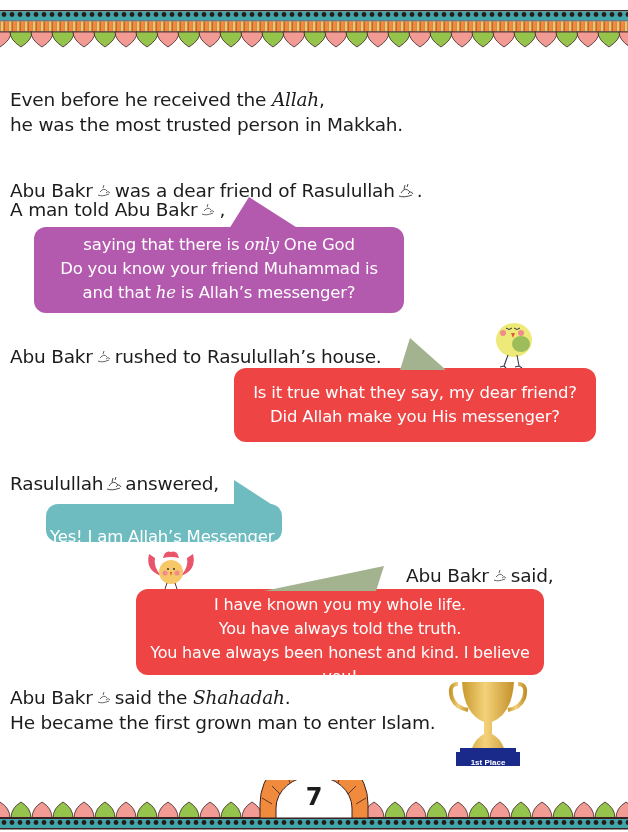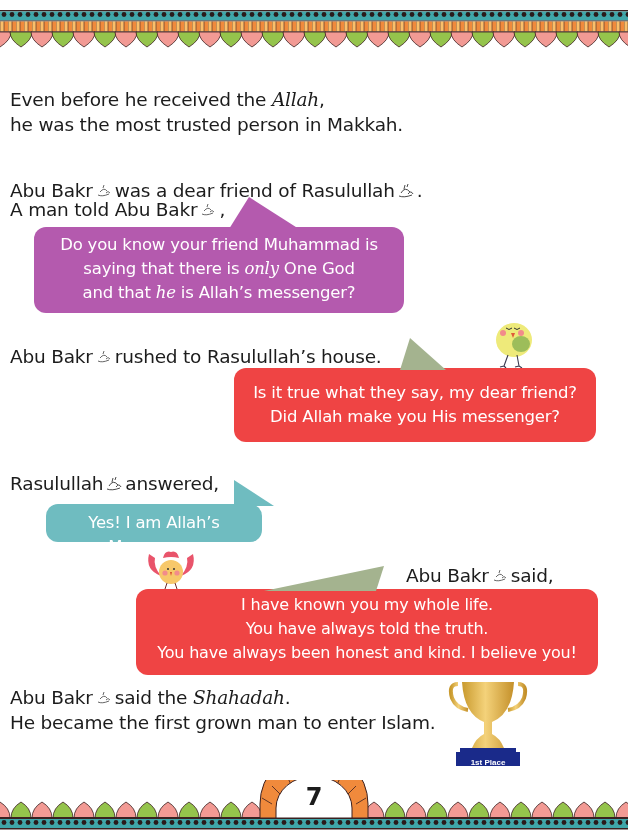--- a/index.html
+++ b/index.html
@@ -98,22 +98,22 @@
 <div class="line" style="left:10px; top:198px;">
   <span>A man told Abu Bakr</span><svg class="honor" viewBox="0 0 16 14">
       <path d="M2,11 Q6,13 13,10 M4,8 Q8,3 11,7 M7,4 L8,1 M10,9 Q12,6 14,9" stroke="#555" stroke-width="0.9" fill="none"></path>
     </svg><span>,</span>
 </div>
 
 <div class="bubble b-purple" style="left:34px; top:227px; width:370px; height:86px; padding-top:6px;">
   <svg class="tail" style="left:195px; top:-30px; width:70px; height:32px;" viewBox="0 0 70 32">
       <path d="M0,32 L20,0 L70,32Z" fill="#b45aae"></path>
     </svg>
+  <div><span>saying that there is </span><span class="ital">only</span><span> One God</span></div>
   <div>Do you know your friend Muhammad is</div>
-  <div><span>saying that there is </span><span class="ital">only</span><span> One God</span></div>
   <div><span>and that </span><span class="ital">he</span><span> is Allah’s messenger?</span></div>
 </div>
 
 <div class="line" style="left:10px; top:345px;">
   <span>Abu Bakr</span><svg class="honor" viewBox="0 0 16 14">
       <path d="M2,11 Q6,13 13,10 M4,8 Q8,3 11,7 M7,4 L8,1 M10,9 Q12,6 14,9" stroke="#555" stroke-width="0.9" fill="none"></path>
     </svg><span>rushed to Rasulullah’s house.</span>
 </div>
 
 <svg class="bird" style="left:484px; top:316px; width:60px; height:52px;" viewBox="0 0 60 52">
@@ -133,21 +133,21 @@
   <div>Is it true what they say, my dear friend?</div>
   <div>Did Allah make you His messenger?</div>
 </div>
 
 <div class="line" style="left:10px; top:472px;">
   <span>Rasulullah</span><svg class="honor" viewBox="0 0 16 14">
       <path d="M1,12 Q6,14 14,11 M3,9 Q7,2 12,8 M6,5 L7,1 M9,3 L10,0 M10,10 Q13,6 15,10" stroke="#333" stroke-width="0.9" fill="none"></path>
     </svg><span>answered,</span>
 </div>
 
-<div class="bubble b-teal" style="left:46px; top:504px; width:216px; height:38px; padding-top:7px;">
+<div class="bubble b-teal" style="left:46px; top:504px; width:236px; height:38px; padding-top:21px;">
   <svg class="tail" style="left:188px; top:-24px; width:40px; height:26px;" viewBox="0 0 40 26">
       <path d="M0,26 L0,0 L40,26Z" fill="#6fbcc0"></path>
     </svg>
   <div>Yes! I am Allah’s Messenger.</div>
 </div>
 
 <svg class="bird" style="left:143px; top:548px; width:56px; height:42px;" viewBox="0 0 56 42">
   <path d="M6,6 Q2,22 18,28 Q10,18 12,10Z" fill="#e9546b"></path>
   <path d="M50,6 Q54,22 38,28 Q46,18 44,10Z" fill="#e9546b"></path>
   <ellipse cx="28" cy="24" rx="12" ry="12" fill="#f7c86a"></ellipse>
@@ -159,21 +159,21 @@
   <path d="M27,24 L28,28 L29,24Z" fill="#d9472e"></path>
   <path d="M24,35 L22,41 M32,35 L34,41" stroke="#6a2a2a" stroke-width="1" fill="none"></path>
 </svg>
 
 <div class="line" style="left:406px; top:564px;">
   <span>Abu Bakr</span><svg class="honor" viewBox="0 0 16 14">
       <path d="M2,11 Q6,13 13,10 M4,8 Q8,3 11,7 M7,4 L8,1 M10,9 Q12,6 14,9" stroke="#555" stroke-width="0.9" fill="none"></path>
     </svg><span>said,</span>
 </div>
 
-<div class="bubble b-green" style="left:136px; top:589px; width:462px; height:86px; padding-top:4px; font-size:16px;">
+<div class="bubble b-green" style="left:136px; top:589px; width:408px; height:86px; padding-top:4px; font-size:16px;">
   <svg class="tail" style="left:128px; top:-23px; width:120px; height:25px;" viewBox="0 0 120 25">
       <path d="M0,25 L120,0 L112,25Z" fill="#a4b38f"></path>
     </svg>
   <div>I have known you my whole life.</div>
   <div>You have always told the truth.</div>
   <div>You have always been honest and kind. I believe you!</div>
 </div>
 
 <div class="line" style="left:10px; top:686px;">
   <span>Abu Bakr</span><svg class="honor" viewBox="0 0 16 14">

